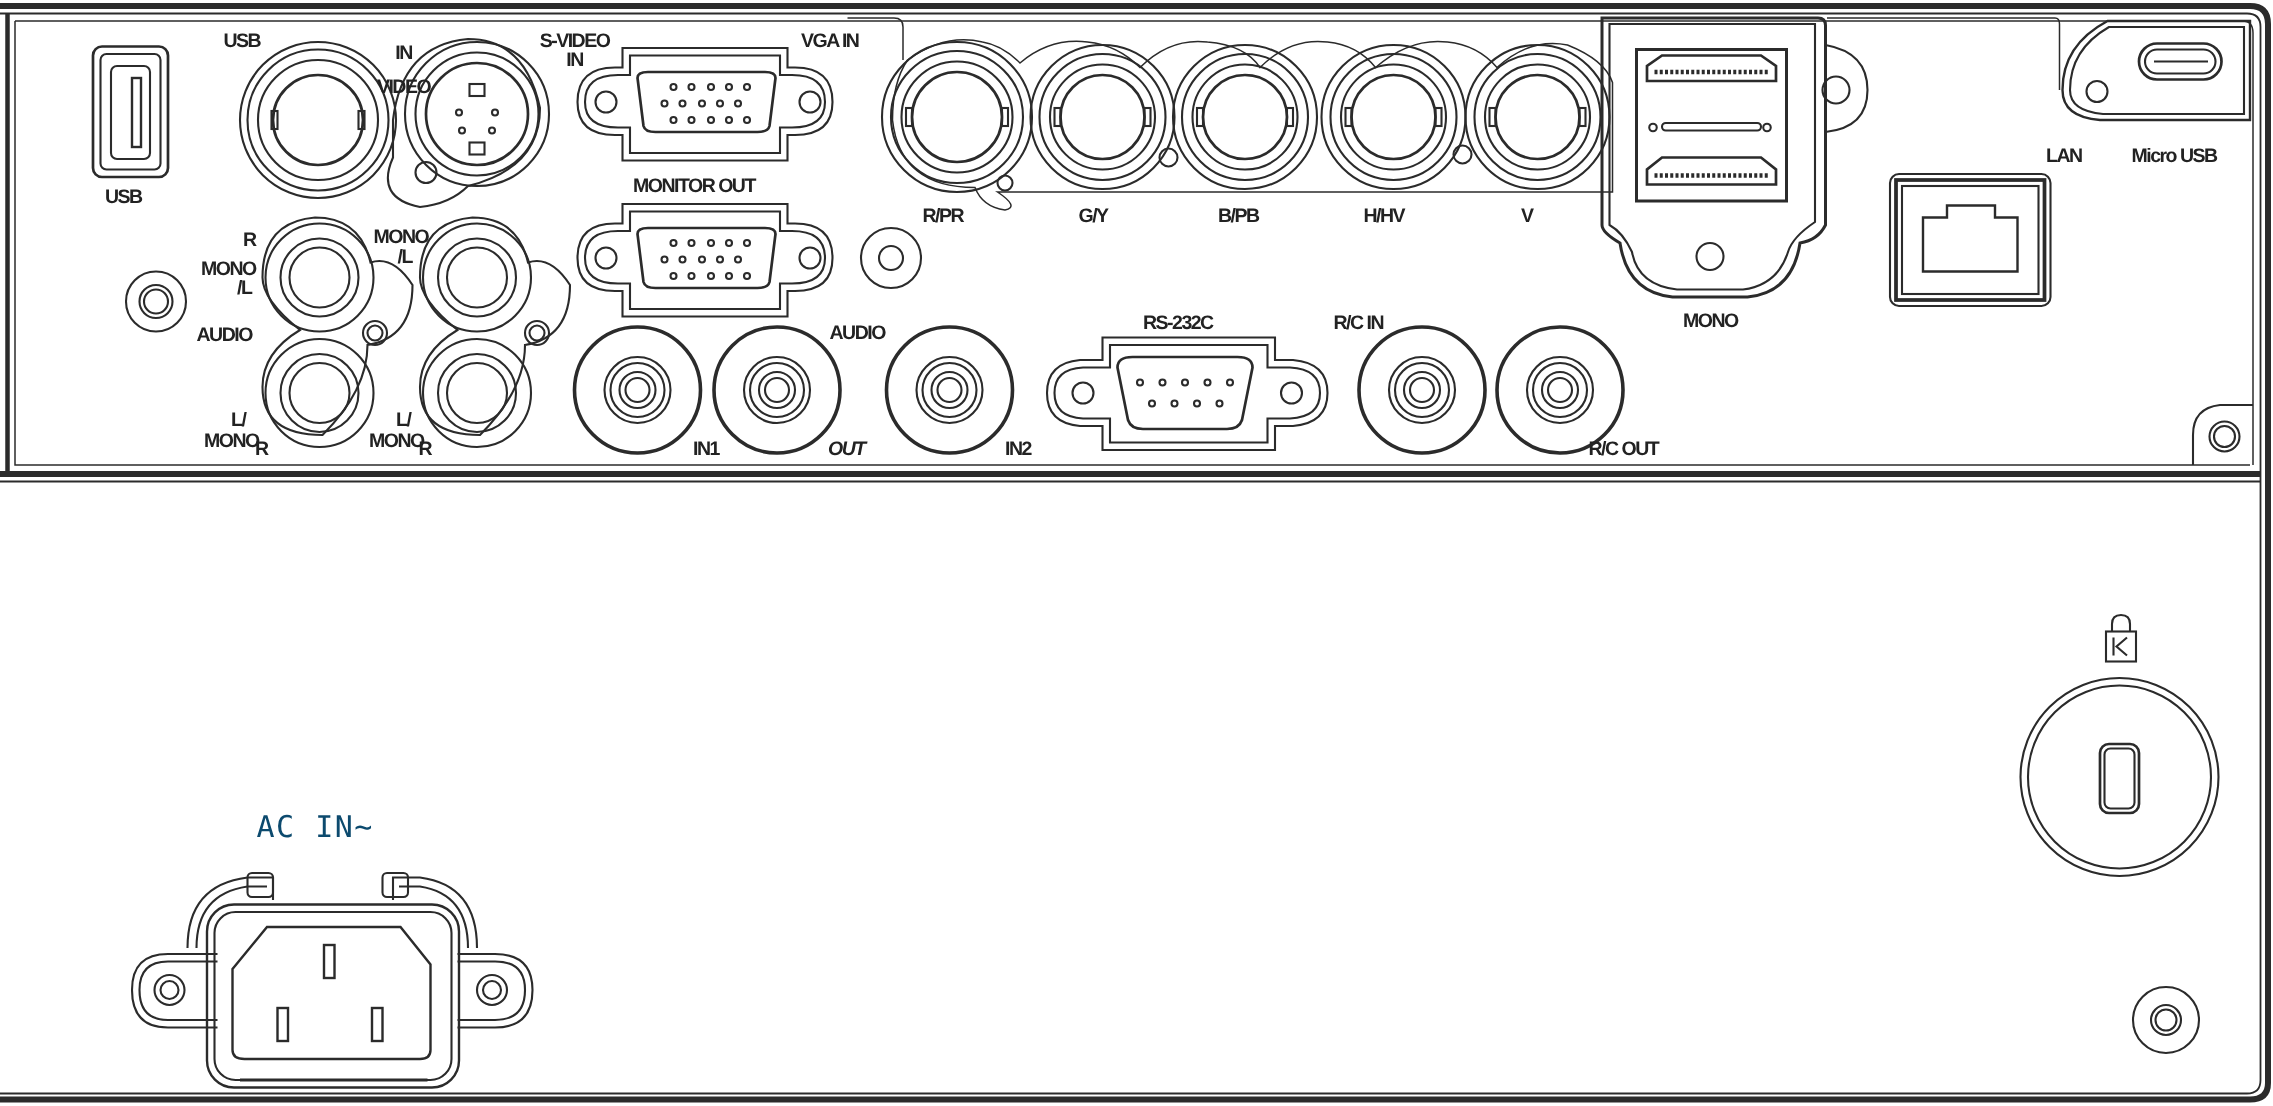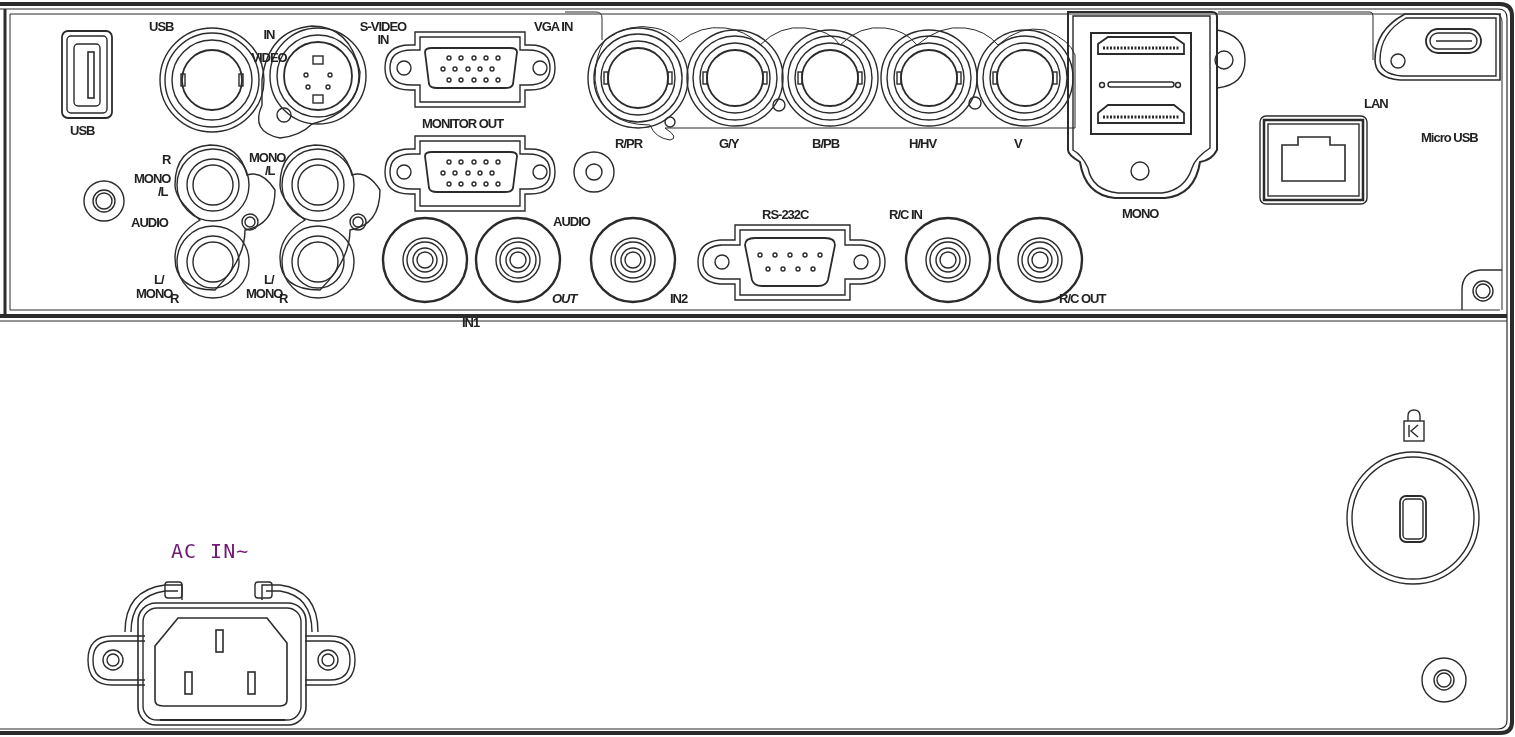--- a/index.html
+++ b/index.html
@@ -1,20 +1,20 @@
 <!DOCTYPE html>
 <html><head>
 <meta charset="utf-8">
 <style>
   html,body{margin:0;padding:0;background:#fff;}
   body{width:1515px;height:737px;position:relative;overflow:hidden;font-family:"Liberation Sans",sans-serif;}
   svg{position:absolute;left:0;top:0;}
   .lbl{position:absolute;font-family:"Liberation Sans",sans-serif;font-weight:bold;font-size:13px;color:#222;letter-spacing:-1px;white-space:nowrap;line-height:13px;}
   .lbl.c{text-align:center;}
-  .acin{position:absolute;font-family:"DejaVu Sans Mono",monospace;font-size:20px;color:#701a75;letter-spacing:1px;}
+  .acin{position:absolute;font-family:"DejaVu Sans Mono",monospace;font-size:20px;color:#0c4a6e;letter-spacing:1px;}
 </style>
 </head>
 <body>
 
 <svg width="1515" height="737" viewBox="0 0 1515 737" fill="none" stroke="#2b2b2b" stroke-width="1.4">
 
   <g>
     <path d="M0 4 H1500 Q1512 4 1512 16 V722 Q1512 733 1500 733 H0" stroke-width="4"></path>
     <path d="M0 9 H1498 Q1507 9 1507 18 V720 Q1507 729 1498 729 H0" stroke-width="1.2"></path>
     <line x1="5" y1="9" x2="5" y2="316" stroke-width="3"></line>
@@ -317,37 +317,37 @@
 <div class="lbl" style="left:534px;top:20px;">VGA IN</div>
 <div class="lbl" style="left:422px;top:117px;">MONITOR OUT</div>
 
 <div class="lbl" style="left:615px;top:137px;">R/PR</div>
 <div class="lbl" style="left:719px;top:137px;">G/Y</div>
 <div class="lbl" style="left:812px;top:137px;">B/PB</div>
 <div class="lbl" style="left:909px;top:137px;">H/HV</div>
 <div class="lbl" style="left:1014px;top:137px;">V</div>
 <div class="lbl" style="left:1122px;top:207px;">MONO</div>
 <div class="lbl" style="left:1364px;top:97px;">LAN</div>
-<div class="lbl" style="left:1421px;top:97px;margin-top:34px;">Micro USB</div>
+<div class="lbl" style="left:1421px;top:97px;">Micro USB</div>
 
 <div class="lbl" style="left:162px;top:153px;">R</div>
 <div class="lbl" style="left:134px;top:172px;">MONO</div>
 <div class="lbl" style="left:158px;top:185px;">/L</div>
 <div class="lbl" style="left:131px;top:216px;">AUDIO</div>
 <div class="lbl" style="left:154px;top:273px;">L/</div>
 <div class="lbl" style="left:136px;top:287px;">MONO</div>
 <div class="lbl" style="left:170px;top:292px;">R</div>
 
 <div class="lbl" style="left:249px;top:151px;">MONO</div>
 <div class="lbl" style="left:265px;top:164px;">/L</div>
 <div class="lbl" style="left:264px;top:273px;">L/</div>
 <div class="lbl" style="left:246px;top:287px;">MONO</div>
 <div class="lbl" style="left:279px;top:292px;">R</div>
 
 <div class="lbl" style="left:553px;top:215px;">AUDIO</div>
-<div class="lbl" style="left:462px;top:292px;margin-top:24px;">IN1</div>
+<div class="lbl" style="left:462px;top:292px;">IN1</div>
 <div class="lbl" style="left:552px;top:292px;font-style:italic;">OUT</div>
 <div class="lbl" style="left:670px;top:292px;">IN2</div>
 <div class="lbl" style="left:762px;top:208px;">RS-232C</div>
 <div class="lbl" style="left:889px;top:208px;">R/C IN</div>
 <div class="lbl" style="left:1059px;top:292px;">R/C OUT</div>
 
 <div class="acin" style="left:171px;top:539px;">AC IN~</div>
 
 </body></html>

